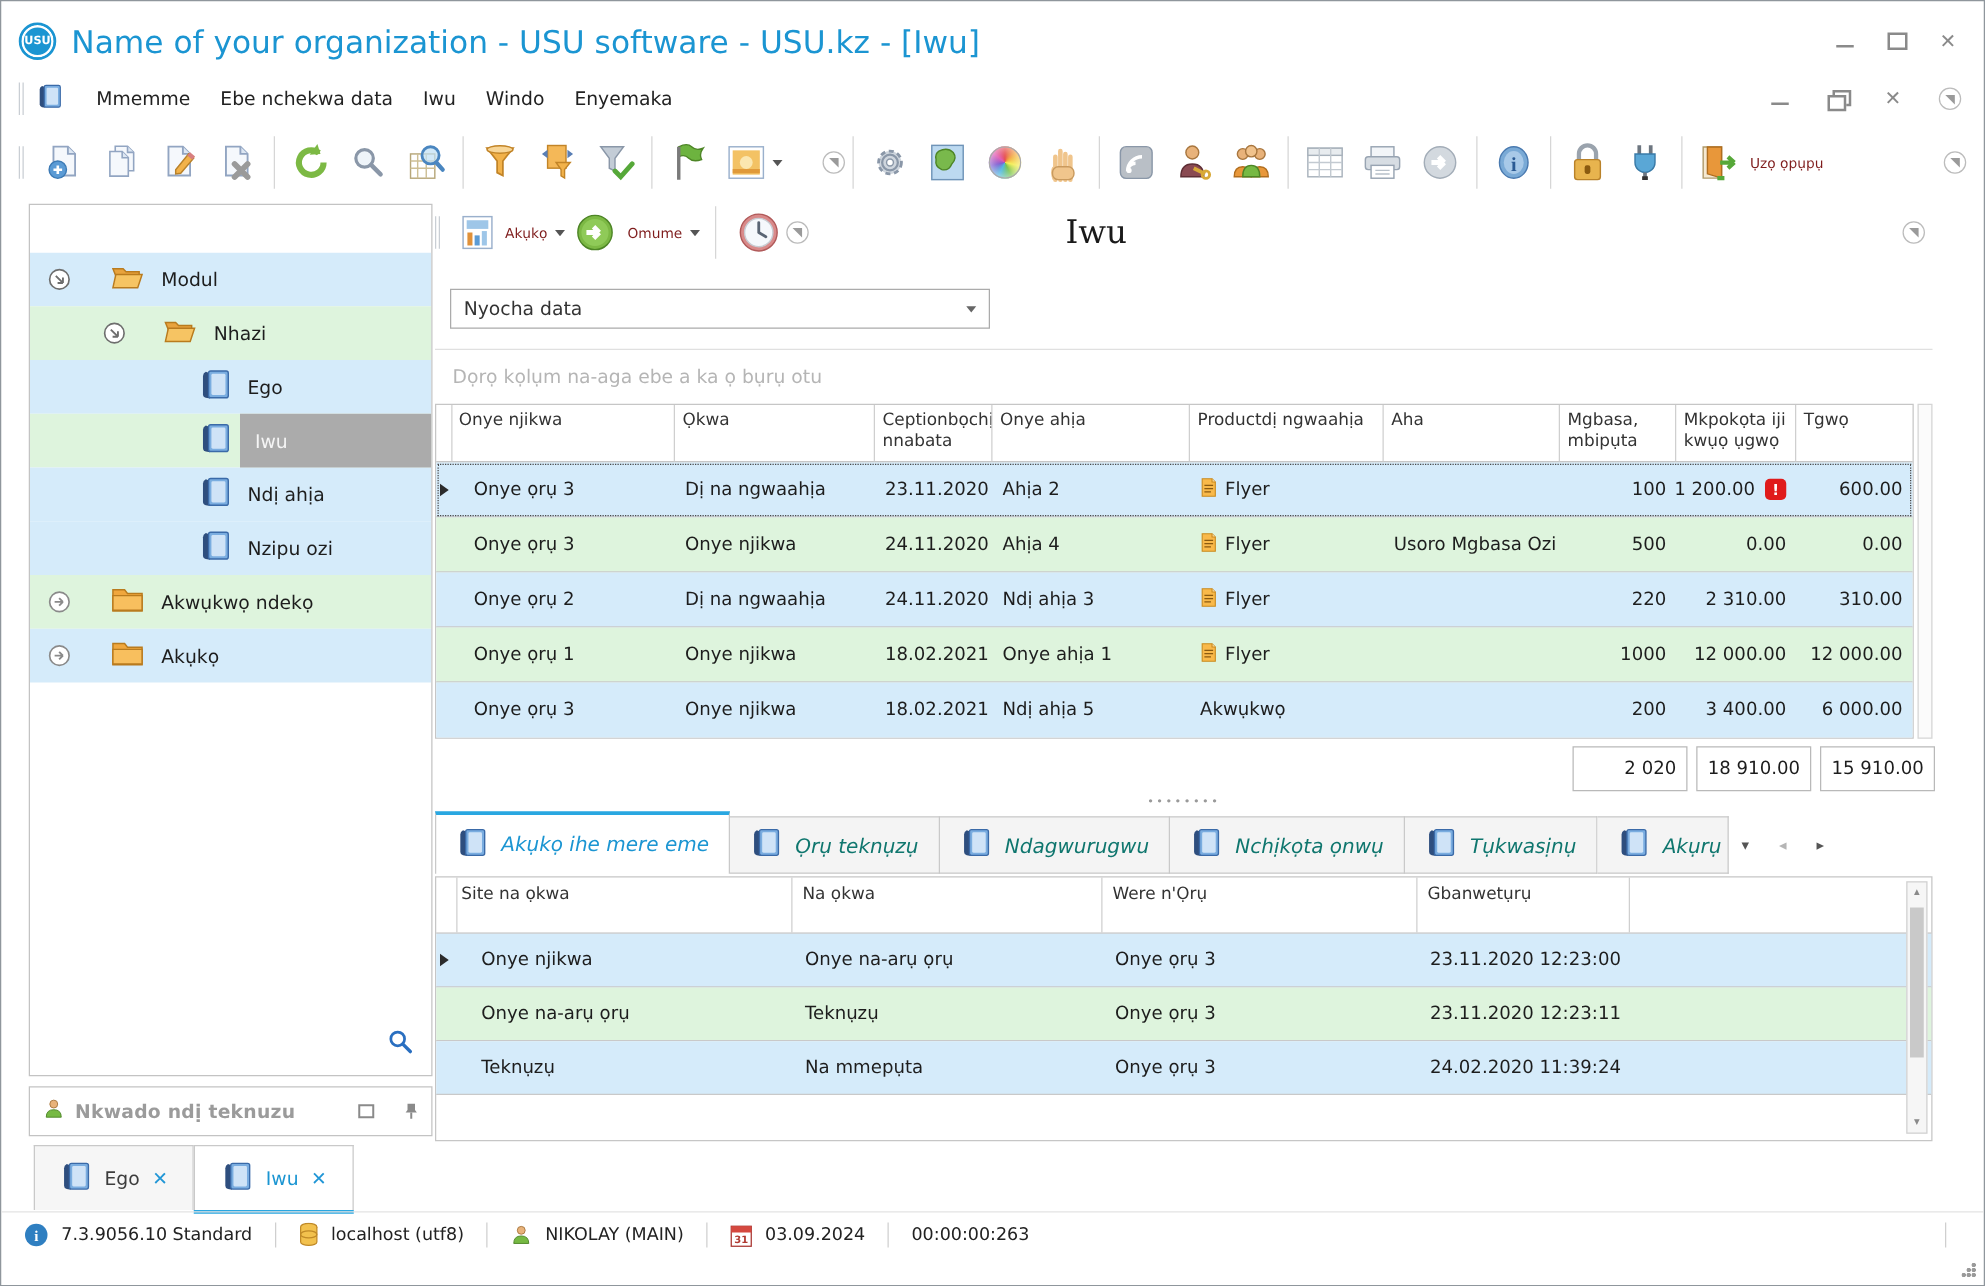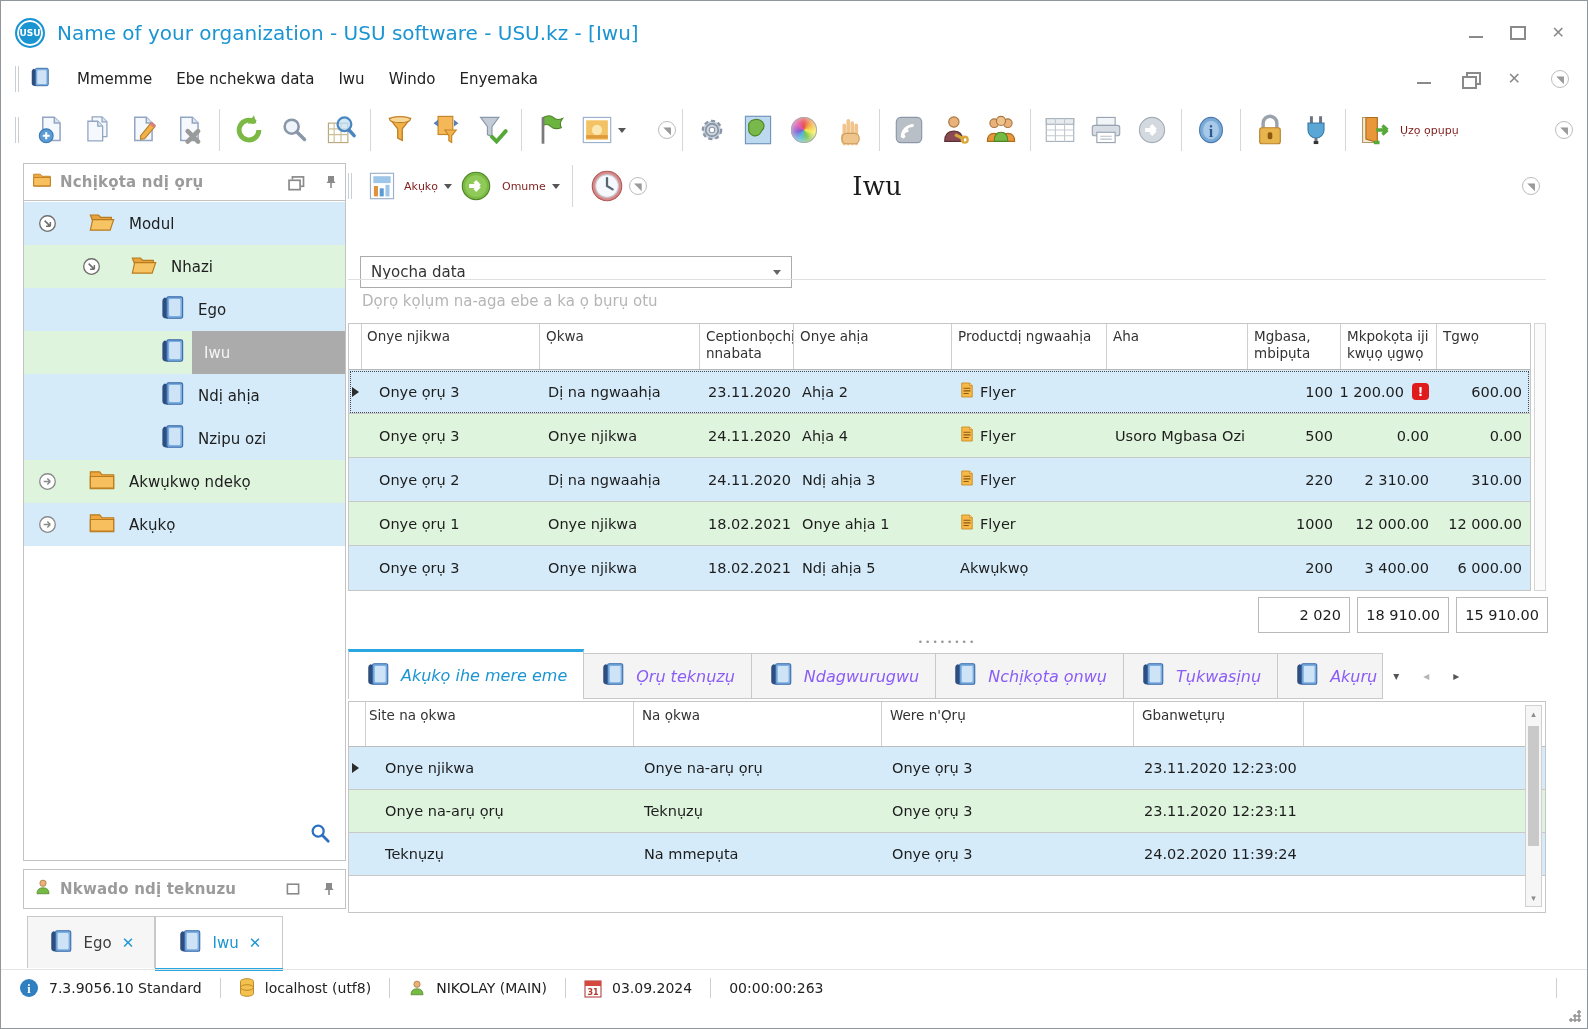--- a/index.html
+++ b/index.html
@@ -3,21 +3,21 @@
 <meta charset="utf-8">
 <style>
   * { margin:0; padding:0; box-sizing:border-box; }
   html,body { background:#eef0f2; }
   body { font-family:"DejaVu Sans","Liberation Sans",sans-serif; color:#3c3c3c; }
   .window { position:relative; width:1588px; height:1029px; background:#fff; border:1px solid #8f969c; overflow:hidden; }
 
   
   .titlebar { position:absolute; top:10px; left:14px; right:14px; height:44px; display:flex; align-items:center; }
   .app-logo { width:30px; height:30px; border-radius:50%; background:#1b95d2; color:#fff; display:flex; align-items:center; justify-content:center; font-size:9px; font-weight:bold; border:2px solid #1b95d2; box-shadow:inset 0 0 0 2px #fff; }
-  .app-title { margin-left:12px; font-size:20px; color:#1b95d2; }
+  .app-title { margin-left:12px; font-size:25px; color:#1b95d2; }
   .win-controls { margin-left:auto; display:flex; gap:26px; align-items:center; padding-right:8px; }
   .wc { width:16px; height:14px; position:relative; cursor:default; }
   .wc-min::after { content:""; position:absolute; left:1px; right:1px; bottom:2px; height:2px; background:#8a8a8a; }
   .wc-max::after { content:""; position:absolute; inset:0; border:2px solid #8a8a8a; }
   .wc-restore::before { content:""; position:absolute; left:4px; top:0; width:11px; height:9px; border:2px solid #8a8a8a; }
   .wc-restore::after { content:""; position:absolute; left:0; top:4px; width:11px; height:9px; border:2px solid #8a8a8a; background:#fff; }
   .wc-close { font-size:16px; color:#8a8a8a; line-height:14px; width:auto; }
 
   
   .menubar { position:absolute; top:60px; left:14px; right:14px; height:36px; display:flex; align-items:center; }
@@ -67,21 +67,21 @@
                radial-gradient(circle 1.5px at 2px 10px,#9a9a9a 1.5px,transparent 2px),
                radial-gradient(circle 1.5px at 6px 10px,#9a9a9a 1.5px,transparent 2px),
                radial-gradient(circle 1.5px at 10px 10px,#9a9a9a 1.5px,transparent 2px); }
 
   
   .viewbar { position:absolute; left:347px; top:162px; width:1198px; height:46px; display:flex; align-items:center; }
   .page-title { position:absolute; left:0; right:140px; text-align:center; font-family:"DejaVu Serif","Liberation Serif",serif; font-size:26px; color:#1a1a1a; pointer-events:none; }
   .view-right-btn { position:absolute; right:6px; top:14px; }
 
   .filter-row { position:absolute; left:347px; top:230px; width:1198px; height:34px; }
-  .combo { position:absolute; left:12px; top:0; width:432px; height:32px; border:1px solid #ababab; background:#fff; display:flex; align-items:center; padding:0 10px; font-size:15px; color:#333;margin-top:25px; }
+  .combo { position:absolute; left:12px; top:0; width:432px; height:32px; border:1px solid #ababab; background:#fff; display:flex; align-items:center; padding:0 10px; font-size:15px; color:#333; }
   .combo .caret-down { margin-left:auto; border-top-color:#666; }
 
   .group-panel { position:absolute; left:347px; top:278px; width:1198px; height:42px; border-top:1px solid #e0e0e0; display:flex; align-items:center; }
   .group-hint { font-size:15px; color:#b5b5b5; padding-left:14px; }
 
   
   .mgrid { position:absolute; left:347px; top:322px; width:1183px; border:1px solid #c6c6c6; background:#fff; }
   .m-cols { display:grid; grid-template-columns:12px 179px 160px 94px 158px 155px 141px 93px 96px 93px; }
   .m-head { height:46px; border-bottom:1px solid #b5b5b5; }
   .m-head .hc { border-right:1px solid #cfcfcf; font-size:13.5px; color:#333; padding:4px 6px; line-height:1.25; overflow:hidden; }
@@ -97,21 +97,21 @@
   .warn-badge { width:17px; height:17px; border-radius:4px; background:#e01b1b; color:#fff; font-size:12px; font-weight:bold; display:inline-flex; align-items:center; justify-content:center; margin-left:8px; flex:none; }
   .right-strip { position:absolute; left:1533px; top:322px; width:12px; height:268px; border:1px solid #d5d5d5; background:#fbfbfb; }
 
   
   .totals-row { position:absolute; left:347px; top:594px; width:1200px; height:40px; display:flex; justify-content:flex-end; gap:7px; align-items:center; }
   .total-box { width:92px; height:36px; border:1px solid #b9b9b9; background:#fff; display:flex; align-items:center; justify-content:flex-end; padding:0 8px; font-size:14.5px; color:#1d1d1d; }
   .splitter { position:absolute; left:347px; top:636px; width:1198px; height:10px; display:flex; align-items:center; justify-content:center; color:#9a9a9a; font-size:9px; letter-spacing:2px; }
 
   
   .tabstrip { position:absolute; left:347px; top:648px; width:1198px; height:50px; display:flex; align-items:flex-end;font-style:italic; }
-  .btab { height:46px; display:flex; align-items:center; gap:10px; padding:0 16px; border:1px solid #c9c9c9; border-left-width:0; background:#f4f4f4; font-size:16px; color:#8b5cf6; white-space:nowrap; }
+  .btab { height:46px; display:flex; align-items:center; gap:10px; padding:0 16px; border:1px solid #c9c9c9; border-left-width:0; background:#f4f4f4; font-size:16px; color:#0f766e; white-space:nowrap; }
   .btab:first-child { border-left-width:1px; }
   .btab.active { background:#fff; height:50px; border-top:3px solid #29a7e1; border-bottom:none; color:#1b95d2; }
   .tab-nav { margin-left:10px; display:flex; gap:24px; align-items:center; padding-bottom:16px; color:#555; font-size:12px; }
   .tab-nav .dis { color:#b5b5b5; }
 
   
   .hgrid { position:absolute; left:347px; top:700px; width:1198px; height:212px; border:1px solid #c6c6c6; background:#fff; }
   .h-cols { display:grid; grid-template-columns:12px 273px 248px 252px 170px; }
   .h-head { height:45px; border-bottom:1px solid #bdbdbd; }
   .h-head .hc { border-right:1px solid #cfcfcf; font-size:13.5px; color:#333; padding:5px 8px; }
@@ -398,33 +398,20 @@
           <path d="M7 3 h10 v22 l-10 -3 z" fill="#e8973a" stroke="#b06d1e"></path>
           <path d="M14 25 h5 M16 14 h10 M26 14 l-4.5 -4 M26 14 l-4.5 4" stroke="#56a839" stroke-width="3" fill="none"></path>
         </svg>
     </div>
     <div class="tb-label">Ụzọ ọpụpụ</div>
     <div style="margin-left:auto"></div>
     <div class="circle-chevron">◥</div>
   </div>
 
   <div class="sidebar">
-    <div class="panel-header">
-      <span class="icon"><svg width="20" height="20">
-            <use href="#i-folder-closed"></use>
-          </svg></span>
-      <span class="panel-title">Nchịkọta ndị ọrụ</span>
-      <span class="panel-hdr-btns">
-        <span class="wc wc-restore" style="transform:scale(.85)"></span>
-        <svg width="12" height="14" viewBox="0 0 12 14">
-            <path d="M3 1 h6 v5 l1.5 2 h-9 L3 6 z" fill="#8a8a8a"></path>
-            <path d="M6 8 v5" stroke="#8a8a8a" stroke-width="1.6"></path>
-          </svg>
-      </span>
-    </div>
     <div class="tree">
       <div class="tree-row bg-blue" style="padding-left:14px">
         <svg width="19" height="19">
             <use href="#i-circle-expanded"></use>
           </svg>
         <span class="icon" style="margin-left:30px"><svg width="30" height="28">
               <use href="#i-folder-open"></use>
             </svg></span>
         <span class="tr-label">Modul</span>
       </div>

